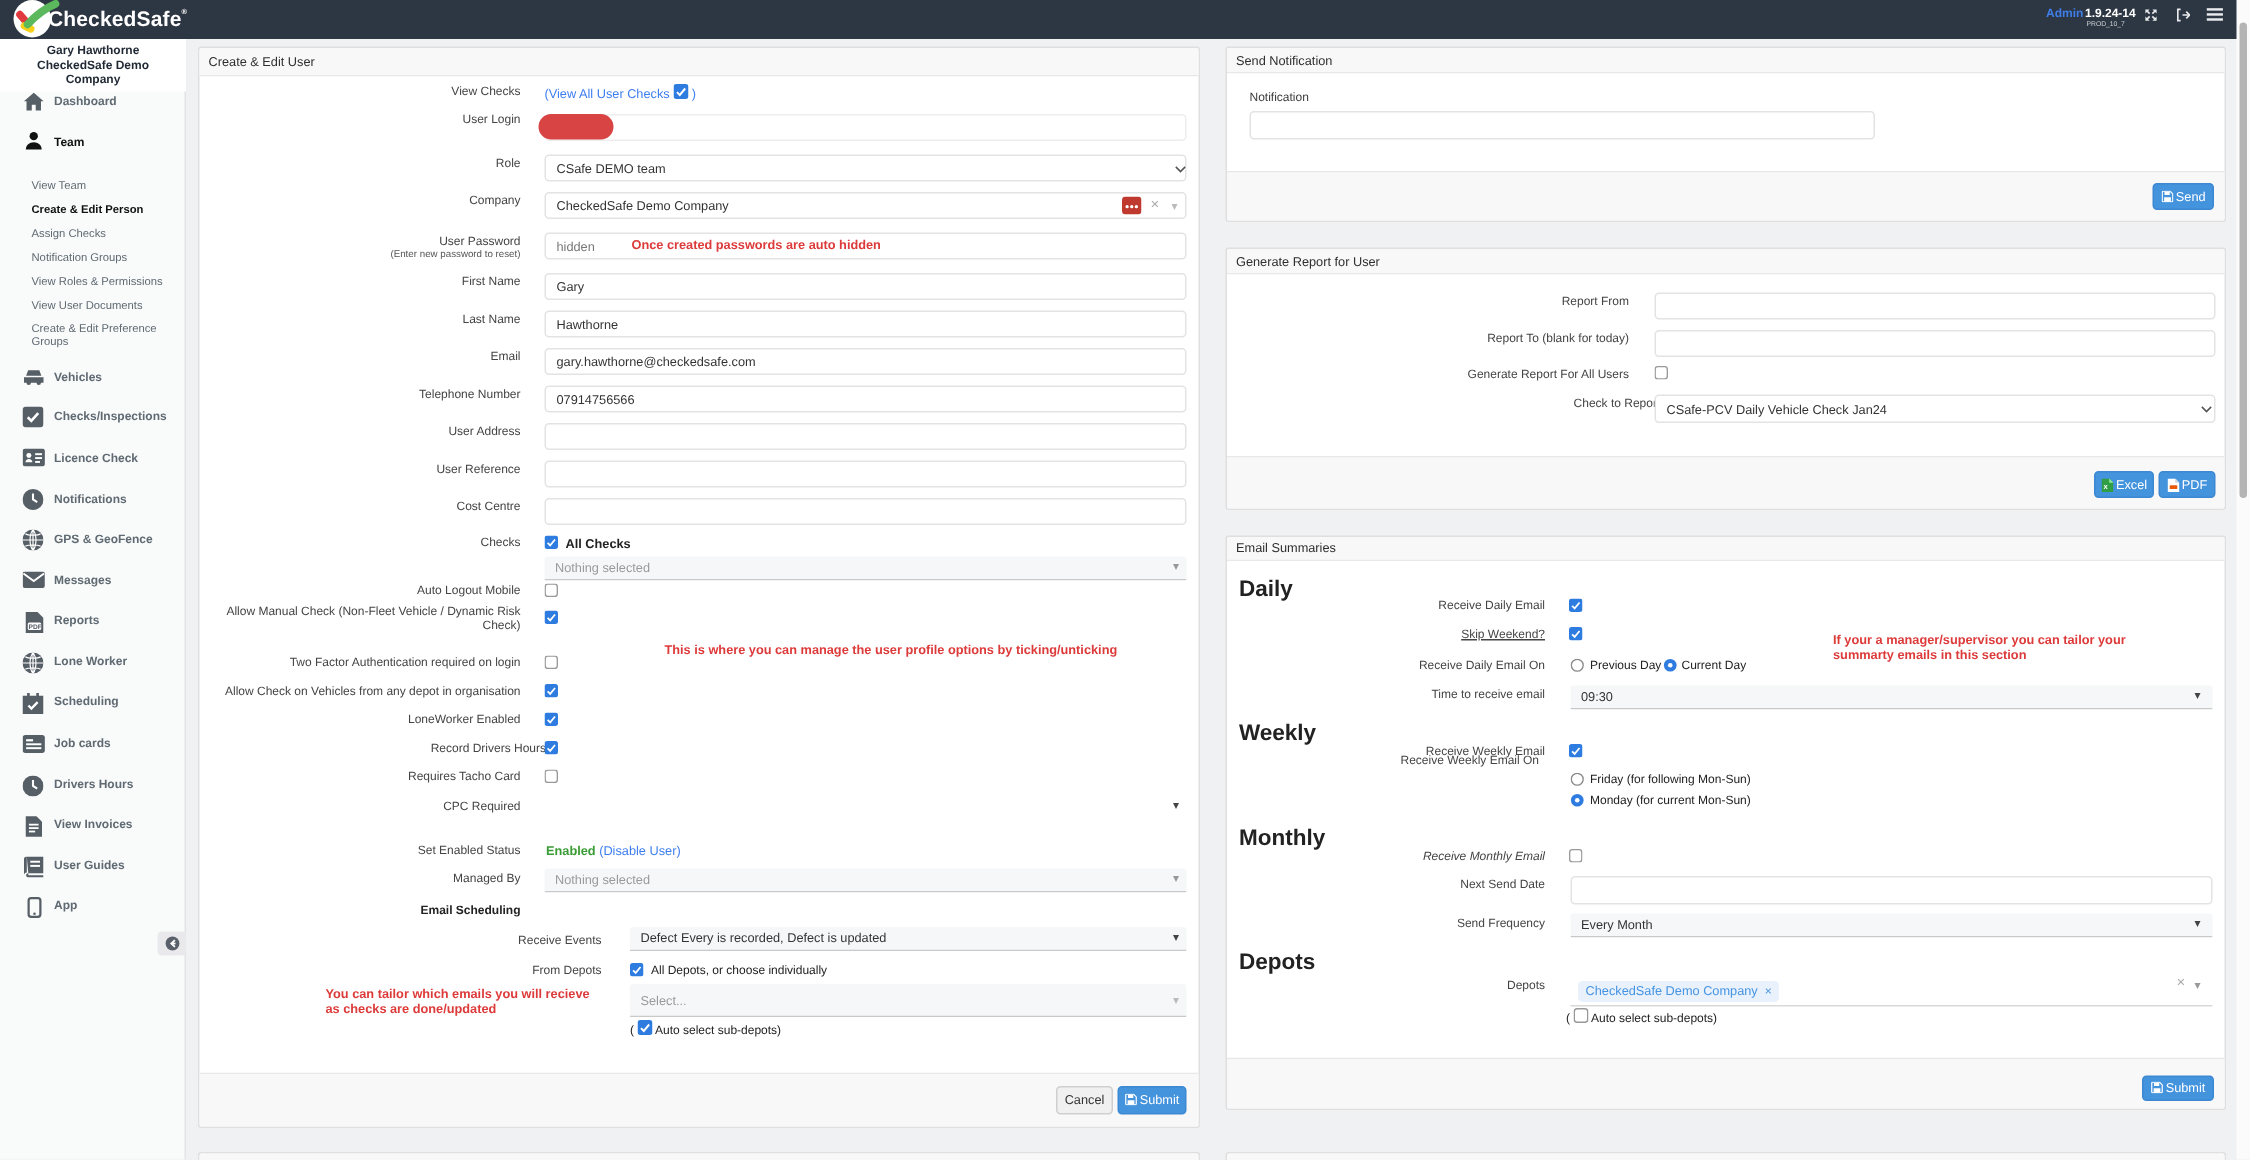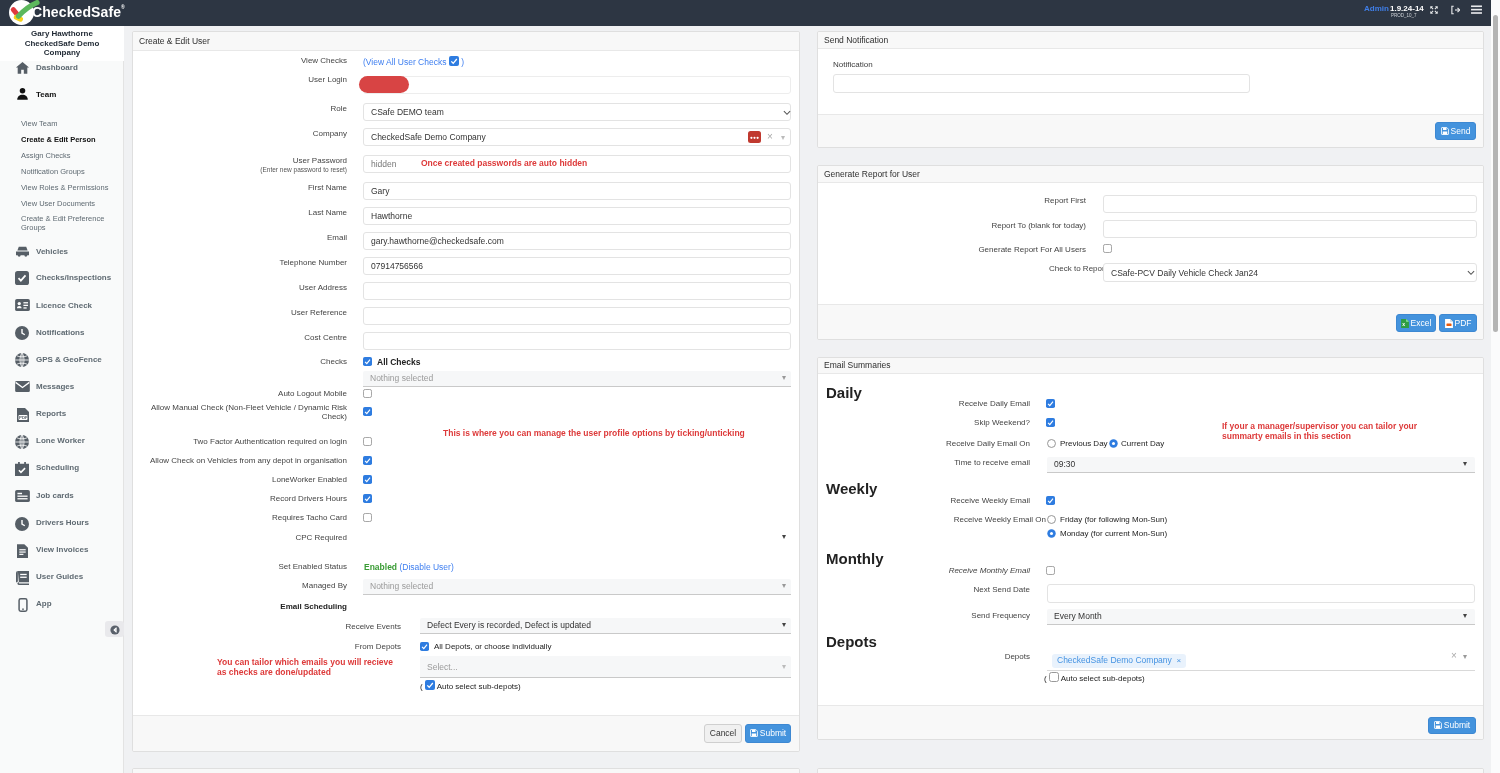--- a/index.html
+++ b/index.html
@@ -287,21 +287,21 @@
       <rect width="10" height="10" rx="2" fill="#2e7ce0"></rect>
       <path d="M2.3 5.4l1.9 1.9L7.8 3" stroke="#fff" stroke-width="1.3" fill="none"></path>
     </svg>
 
   <div class="lbl" style="left:0; width:214px; top:443px;">LoneWorker Enabled</div>
   <svg class="cbx" style="left:230px; top:443px;" width="9" height="9" viewBox="0 0 10 10">
       <rect width="10" height="10" rx="2" fill="#2e7ce0"></rect>
       <path d="M2.3 5.4l1.9 1.9L7.8 3" stroke="#fff" stroke-width="1.3" fill="none"></path>
     </svg>
 
-  <div class="lbl" style="left:0; width:214px; top:462px;text-align:right;">Record Drivers Hours</div>
+  <div class="lbl" style="left:17px; width:214px; top:462px;text-align:right;">Record Drivers Hours</div>
   <svg class="cbx" style="left:230px; top:462px;" width="9" height="9" viewBox="0 0 10 10">
       <rect width="10" height="10" rx="2" fill="#2e7ce0"></rect>
       <path d="M2.3 5.4l1.9 1.9L7.8 3" stroke="#fff" stroke-width="1.3" fill="none"></path>
     </svg>
 
   <div class="lbl" style="left:0; width:214px; top:481px;">Requires Tacho Card</div>
   <svg class="cbx" style="left:230px; top:481px;" width="9" height="9" viewBox="0 0 10 10">
       <rect x="0.5" y="0.5" width="9" height="9" rx="2" fill="#fff" stroke="#999"></rect>
     </svg>
 
@@ -360,21 +360,21 @@
   <div class="pfoot" style="height:33px;"></div>
   <div class="btn" style="left:617px; top:90px; width:41px; height:18px; line-height:16px;"><svg width="8" height="8" viewBox="0 0 16 16" style="vertical-align:-1px; margin-right:2px;">
         <path d="M2 1h9.5L15 4.5V14a1 1 0 0 1-1 1H2a1 1 0 0 1-1-1V2a1 1 0 0 1 1-1z" fill="none" stroke="#fff" stroke-width="1.6"></path>
         <rect x="4" y="1.5" width="7" height="4.5" fill="#fff"></rect>
         <rect x="3.5" y="9" width="9" height="6" fill="#fff"></rect>
       </svg>Send</div>
 </div>
 
 <div class="panel" id="panelB" style="left:817px; top:165px; width:667px; height:175px;">
   <div class="phead" style="height:17px; line-height:16px;">Generate Report for User</div>
-  <div class="lbl" style="left:0; width:268px; top:30px;">Report First</div>
+  <div class="lbl" style="left:0; width:268px; top:30px;">Report From</div>
   <div class="inp" style="left:285px; top:29px; width:374px; height:18px;"></div>
   <div class="lbl" style="left:0; width:268px; top:55px;">Report To (blank for today)</div>
   <div class="inp" style="left:285px; top:54px; width:374px; height:18px;"></div>
   <div class="lbl" style="left:0; width:268px; top:79px;">Generate Report For All Users</div>
   <svg class="cbx" style="left:285px; top:78px;" width="9" height="9" viewBox="0 0 10 10">
       <rect x="0.5" y="0.5" width="9" height="9" rx="2" fill="#fff" stroke="#999"></rect>
     </svg>
   <div class="lbl" style="left:0; width:300px; top:98px;">Check to Report on</div>
   <div class="inp" style="left:285px; top:97px; width:374px; height:19px; line-height:18px; color:#333;">CSafe-PCV Daily Vehicle Check Jan24</div>
   <svg class="cbx" style="left:649px; top:104px;" width="8" height="6" viewBox="0 0 9 6">
@@ -395,21 +395,21 @@
 
 <div class="panel" id="panelC" style="left:817px; top:357px; width:667px; height:383px;">
   <div class="phead" style="height:16px; line-height:15px;">Email Summaries</div>
 
   <div class="hd2" style="top:26px;">Daily</div>
   <div class="lbl" style="left:0; width:212px; top:41px;">Receive Daily Email</div>
   <svg class="cbx" style="left:228px; top:41px;" width="9" height="9" viewBox="0 0 10 10">
       <rect width="10" height="10" rx="2" fill="#2e7ce0"></rect>
       <path d="M2.3 5.4l1.9 1.9L7.8 3" stroke="#fff" stroke-width="1.3" fill="none"></path>
     </svg>
-  <div class="lbl" style="left:0; width:212px; top:60px;">Skip Weekend?</div>
+  <div class="lbl" style="left:0; width:212px; top:60px;text-decoration:underline;">Skip Weekend?</div>
   <svg class="cbx" style="left:228px; top:60px;" width="9" height="9" viewBox="0 0 10 10">
       <rect width="10" height="10" rx="2" fill="#2e7ce0"></rect>
       <path d="M2.3 5.4l1.9 1.9L7.8 3" stroke="#fff" stroke-width="1.3" fill="none"></path>
     </svg>
   <div class="red" style="left:404px; top:63px; line-height:1.18;">If your a manager/supervisor you can tailor your<br>summarty emails in this section</div>
 
   <div class="lbl" style="left:0; width:212px; top:81px;">Receive Daily Email On</div>
   <svg class="cbx" style="left:229px; top:81px;" width="9" height="9" viewBox="0 0 10 10">
       <circle cx="5" cy="5" r="4.4" fill="#fff" stroke="#8a8a8a"></circle>
     </svg>
@@ -423,21 +423,21 @@
   <div class="lbl" style="left:0; width:212px; top:100px;padding-left:20px;">Time to receive email</div>
   <div class="gsel" style="left:229px; top:99px; width:428px; color:#333;">09:30</div>
   <div class="caret" style="left:645px; top:101px; color:#444;">▾</div>
 
   <div class="hd2" style="top:122px;">Weekly</div>
   <div class="lbl" style="left:0; width:212px; top:138px;">Receive Weekly Email</div>
   <svg class="cbx" style="left:228px; top:138px;" width="9" height="9" viewBox="0 0 10 10">
       <rect width="10" height="10" rx="2" fill="#2e7ce0"></rect>
       <path d="M2.3 5.4l1.9 1.9L7.8 3" stroke="#fff" stroke-width="1.3" fill="none"></path>
     </svg>
-  <div class="lbl" style="left:0; width:228px; top:157px;">Receive Weekly Email On</div>
+  <div class="lbl" style="left:0; width:208px; top:144px;">Receive Weekly Email On</div>
   <svg class="cbx" style="left:229px; top:157px;" width="9" height="9" viewBox="0 0 10 10">
       <circle cx="5" cy="5" r="4.4" fill="#fff" stroke="#8a8a8a"></circle>
     </svg>
   <div class="abs" style="left:242px; top:157px; font-size:8px; color:#222;">Friday (for following Mon-Sun)</div>
   <svg class="cbx" style="left:229px; top:171px;" width="9" height="9" viewBox="0 0 10 10">
       <circle cx="5" cy="5" r="4.7" fill="#2e7ce0"></circle>
       <circle cx="5" cy="5" r="1.7" fill="#fff"></circle>
     </svg>
   <div class="abs" style="left:242px; top:171px; font-size:8px; color:#222;">Monday (for current Mon-Sun)</div>
 

